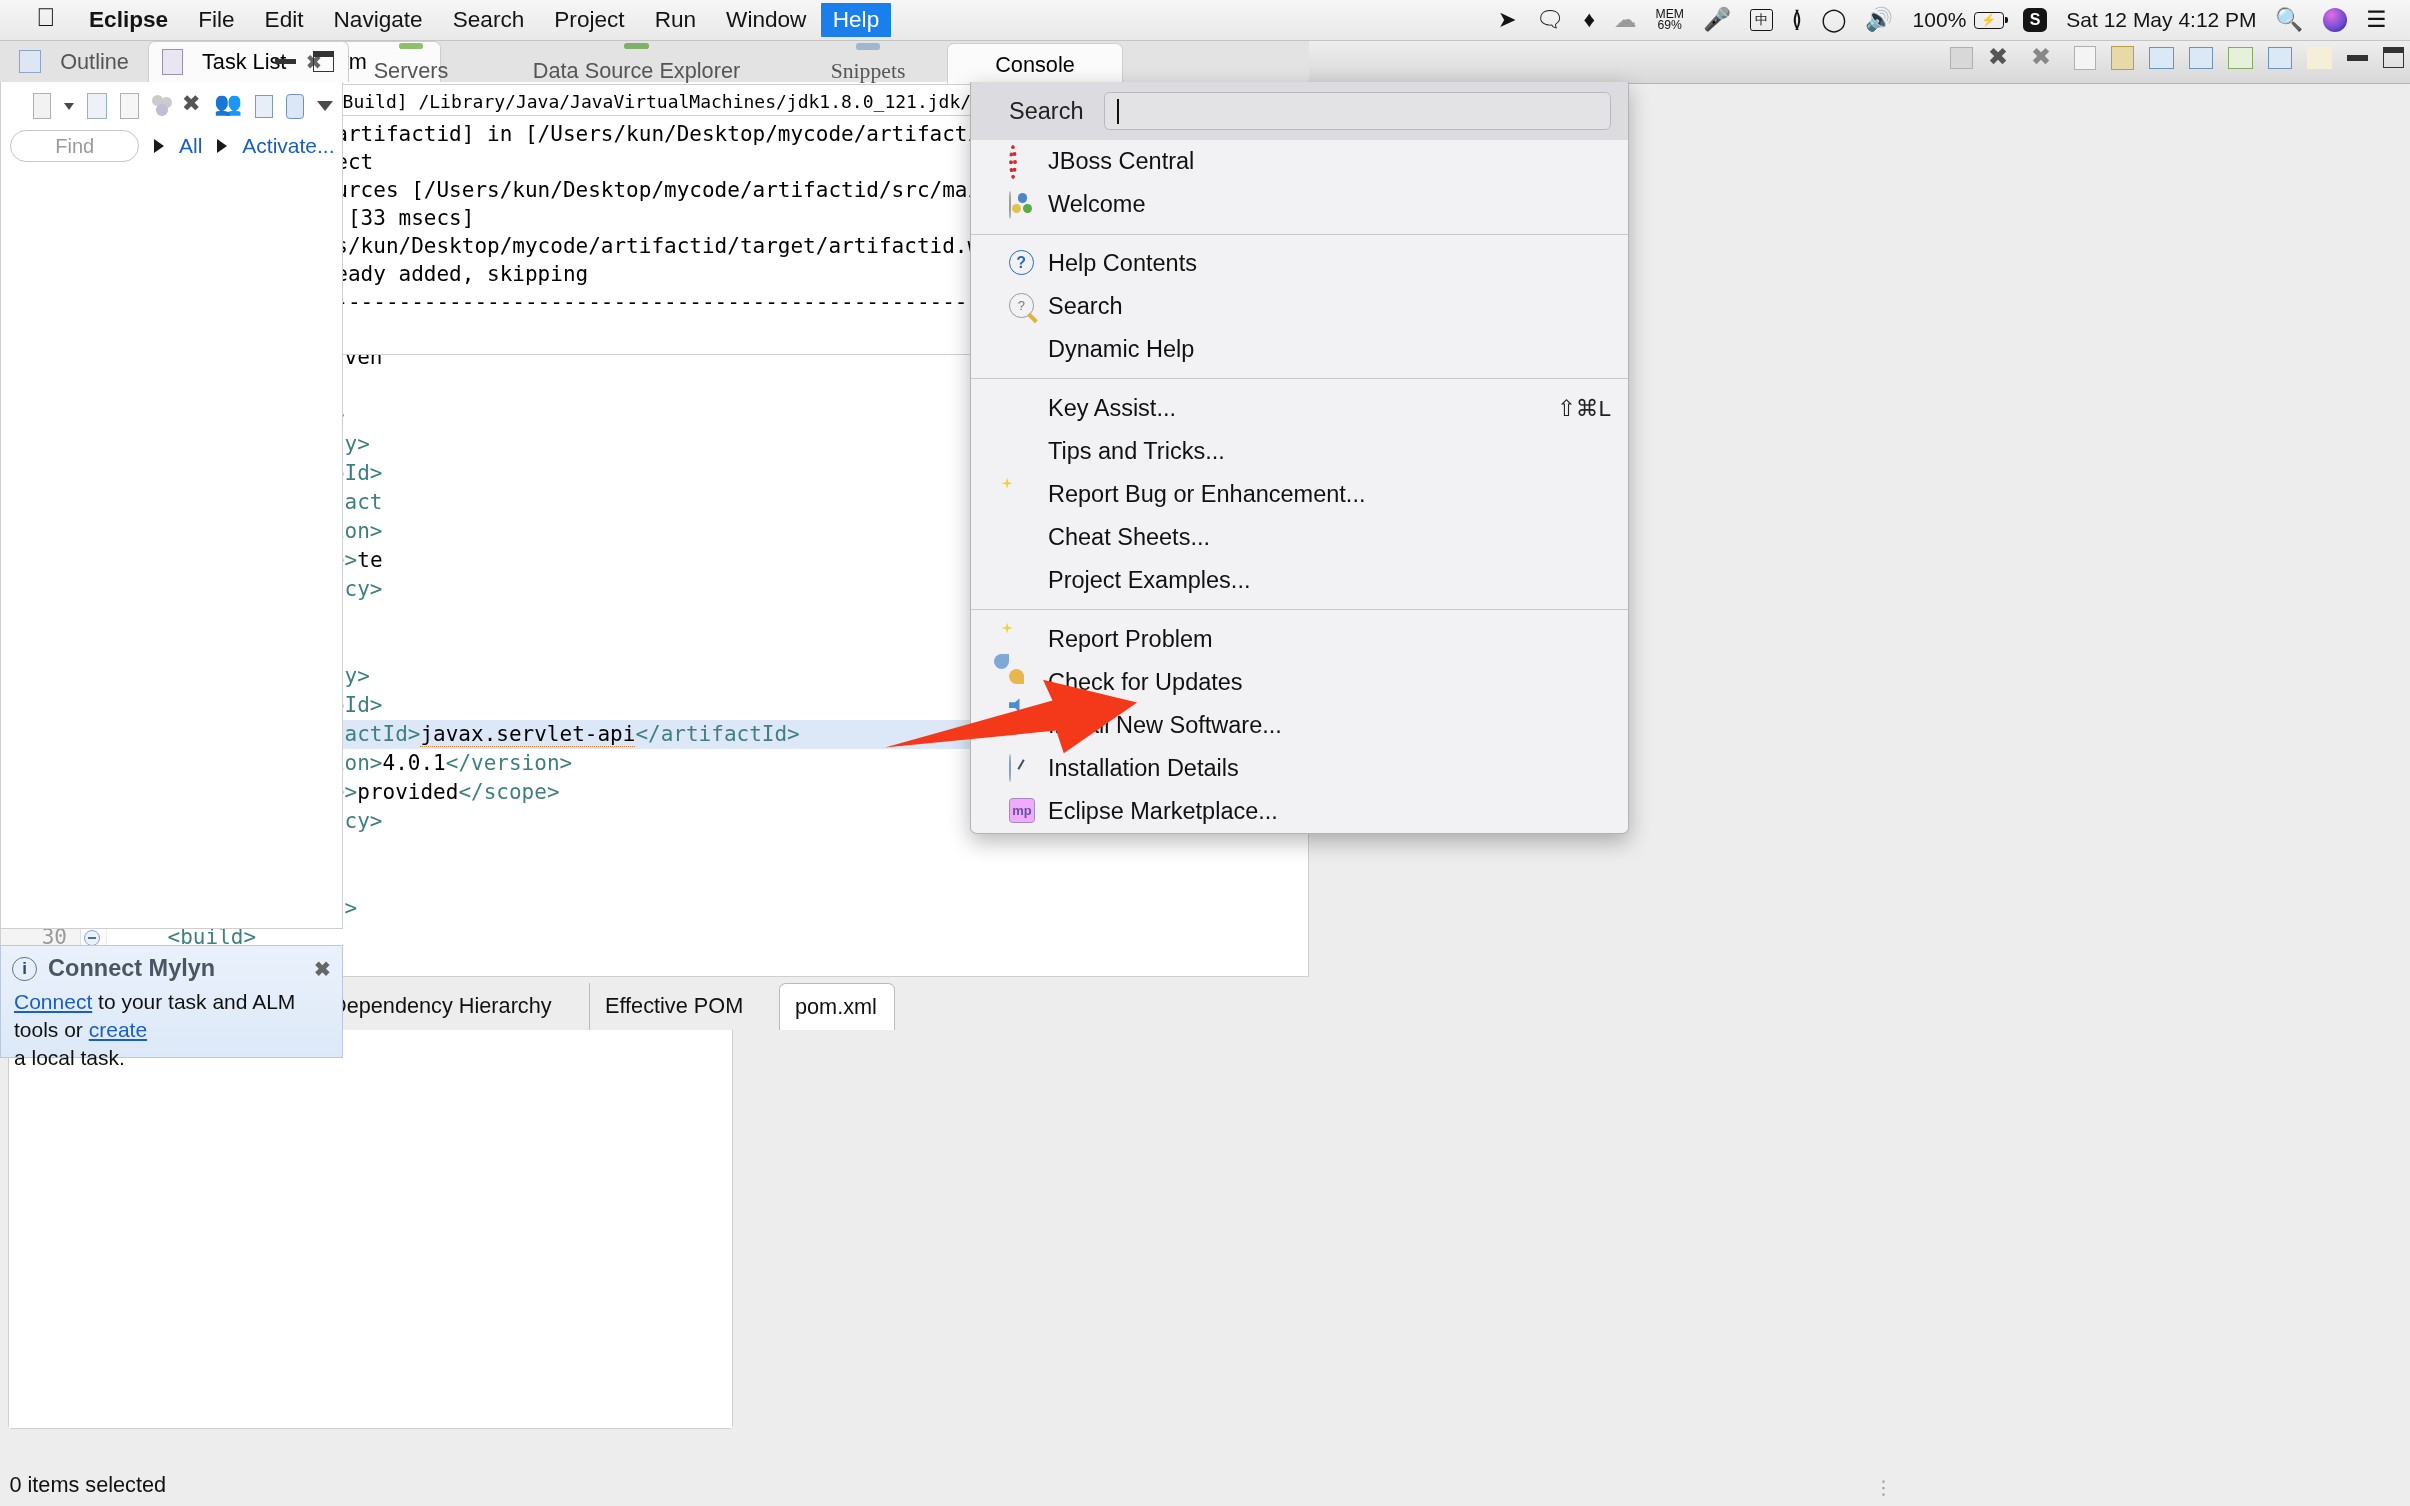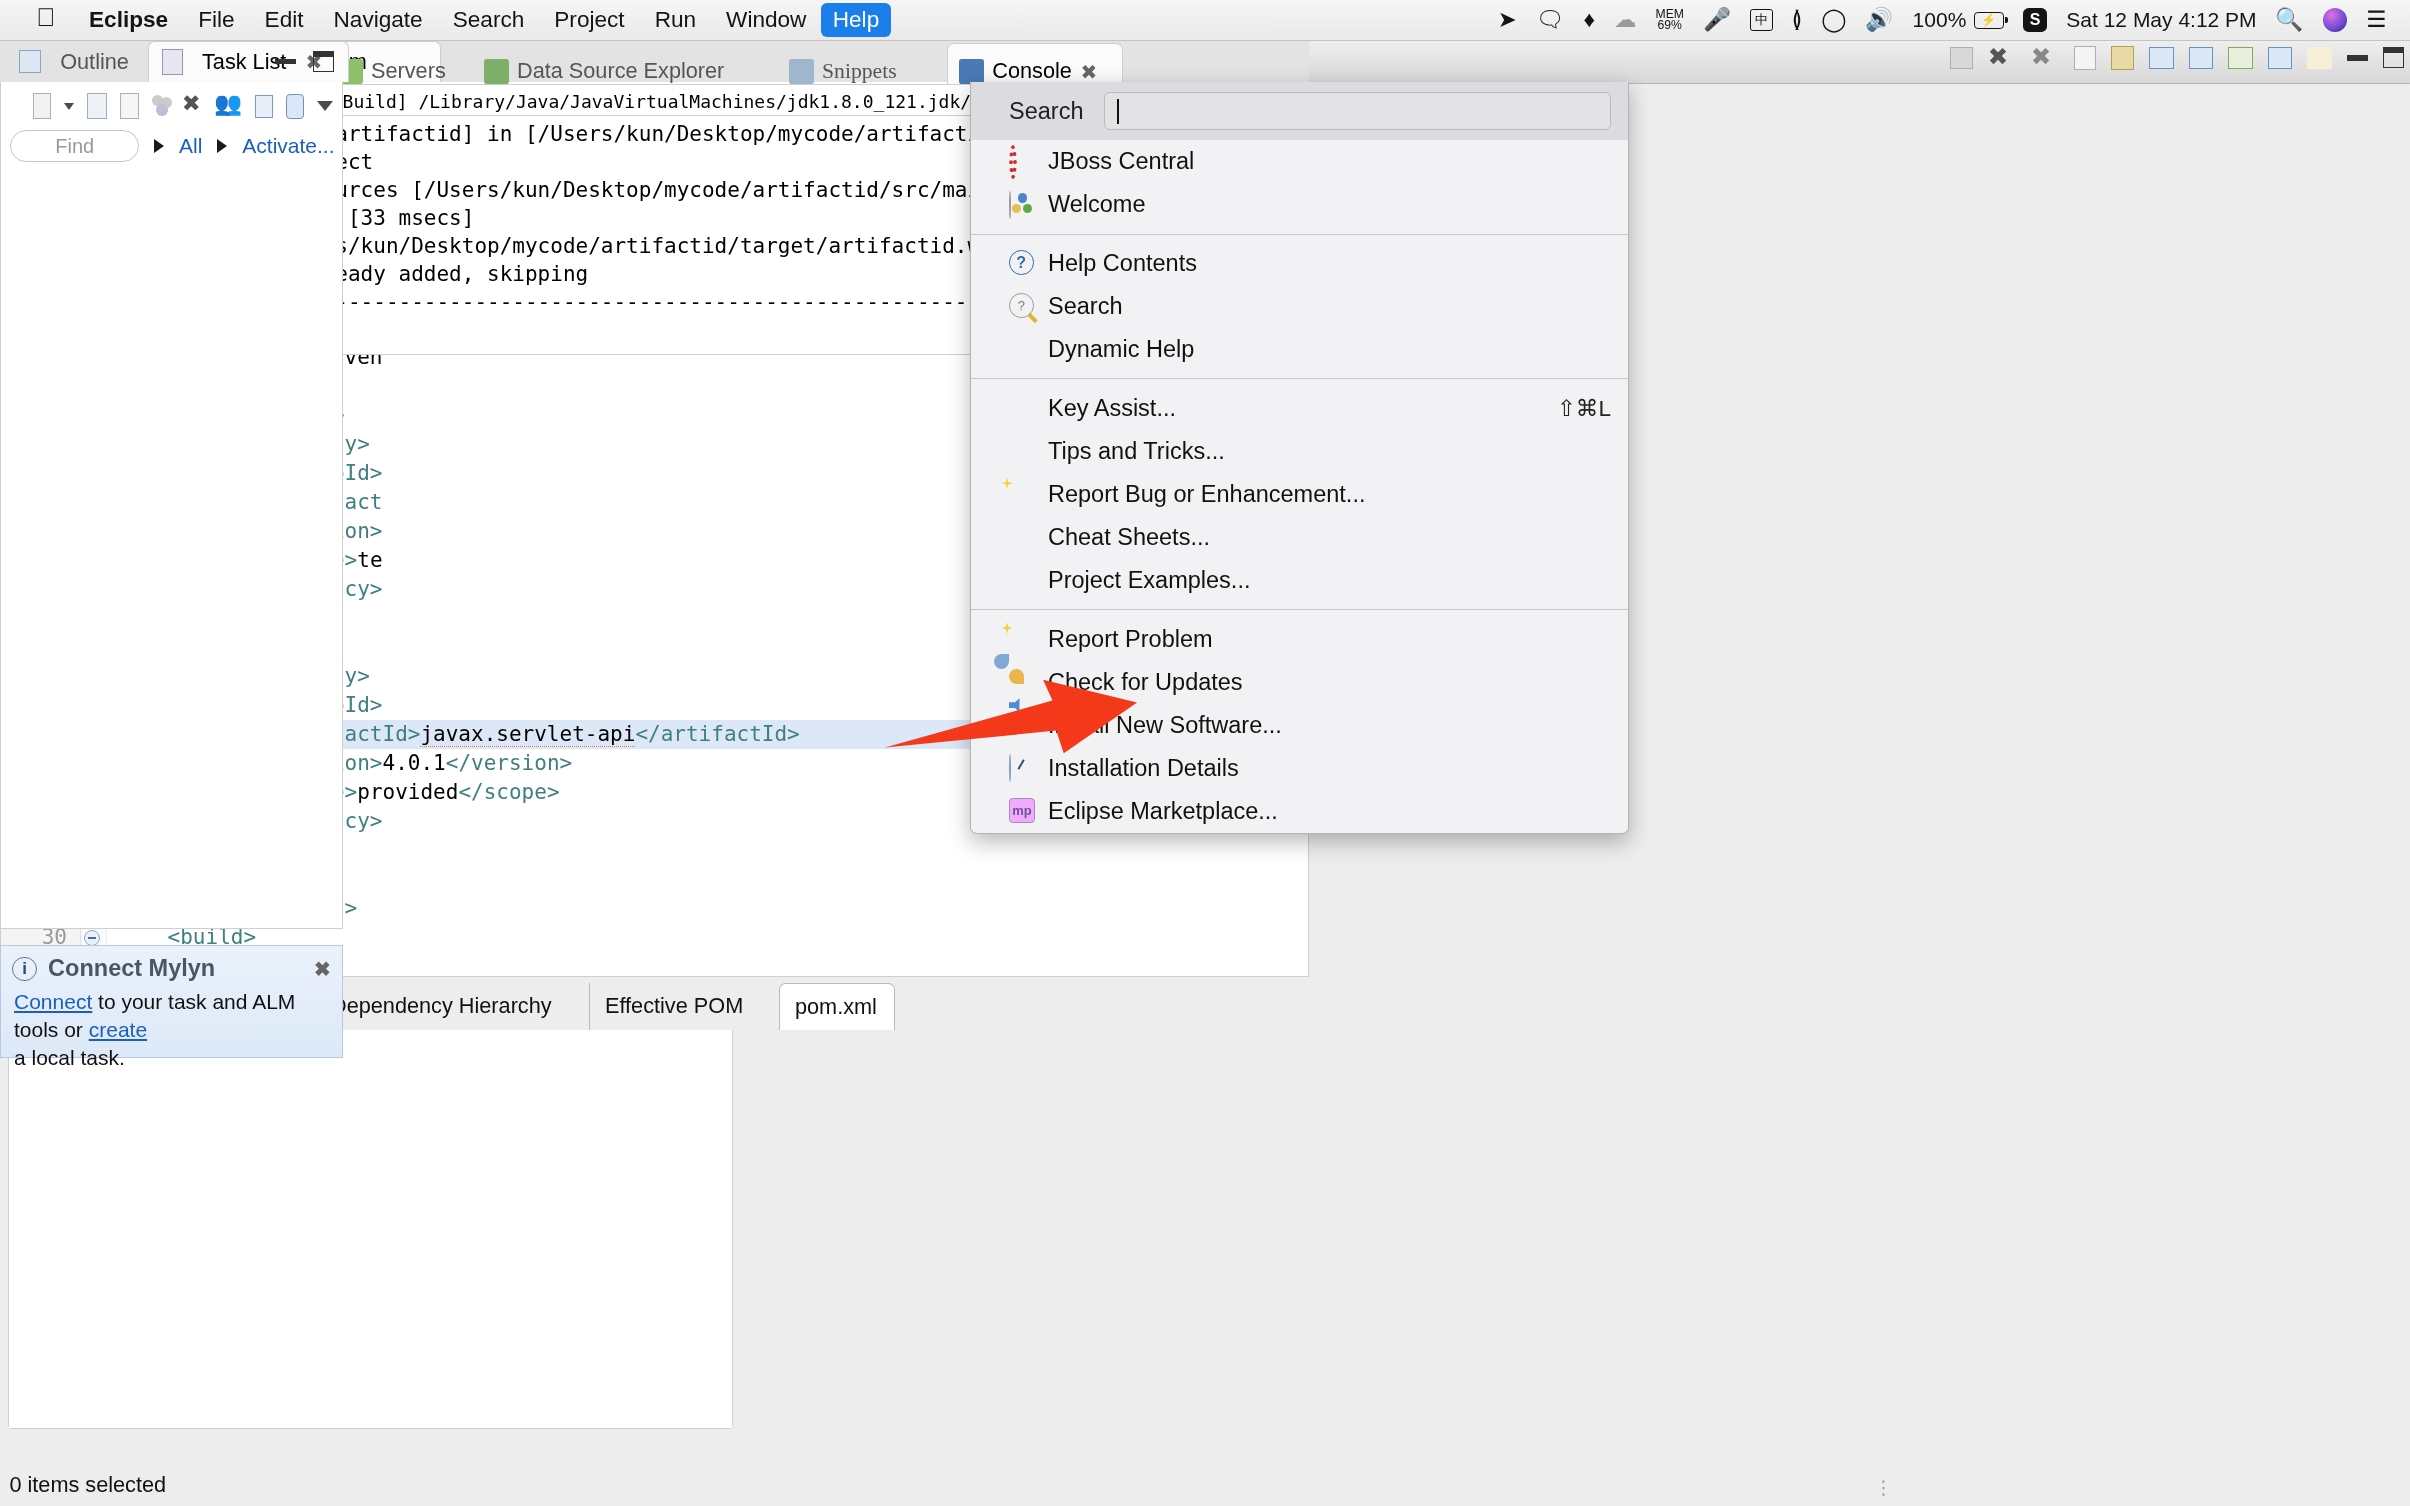--- a/index.html
+++ b/index.html
@@ -14,21 +14,21 @@
   #macbar {
     position:absolute; top:0; left:0; width:2411px; height:41px;
     background:linear-gradient(to bottom,#f6f6f6,#e9e9e9);
     border-bottom:0.9px solid #c4c4c4;
     display:flex; align-items:center;
     font-size:22.6px; color:#141414;
   }
   #macbar .apple { padding:0 19px 0 36px; font-size:25.4px; line-height:1; position:relative; top:-1.9px; }
   #macbar .mi { padding:0 15px; white-space:nowrap; }
   #macbar .mi.bold { font-weight:bold; }
-  #macbar .mi.active { background:#1a7eeb; color:#fff; padding:3.8px 11.3px; border-radius:6px; }
+  #macbar .mi.active { background:#1a7eeb; color:#fff; padding:3.8px 11.3px; border-radius:1px; }
   #macbar .spacer { flex:1; }
   #macbar .status { display:flex; align-items:center; gap:19px; padding-right:24.5px; font-size:21px; }
   #macbar .status .ic { font-size:22.6px; line-height:1; }
   .mem { font-size:12.2px; line-height:11.3px; text-align:center; font-family:"Liberation Sans",sans-serif; }
   .inputsrc { border:1.9px solid #141414; border-radius:2.8px; width:22.6px; height:22.6px; display:inline-flex; align-items:center; justify-content:center; font-size:13px; }
   .batt { display:inline-flex; align-items:center; }
   .battbox { width:30px;height:17px;border:1.9px solid #141414;border-radius:3.8px;position:relative; display:inline-flex; align-items:center; justify-content:center; font-size:12.2px;}
   .battbox:after{content:"";position:absolute;right:-4.7px;top:4.7px;width:2.8px;height:5.6px;background:#141414;border-radius:0 1.9px 1.9px 0;}
   .sicon { width:24.5px;height:24.5px;background:#141414;color:#fff;border-radius:5.6px;display:inline-flex;align-items:center;justify-content:center;font-size:16px;font-weight:bold;}
   .siri { width:24.5px;height:24.5px;border-radius:50%; background:radial-gradient(circle at 35% 30%, #e36ee0, #6b4bd6 60%, #2b1a6e); display:inline-block;}
@@ -88,21 +88,21 @@
   .val { color:#2a00ff; font-style:italic; }
   .txt { color:#000; }
   .squig { border-bottom:1.9px dotted #e07b39; }
   #edfooter { position:absolute; top:936px; left:0; width:1309px; height:53px; background:#ededed; }
   .ftab { position:absolute; top:5.6px; height:47px; display:flex; align-items:center; padding:0 15px; font-size:21.7px; color:#111; border-left:0.9px solid #bbb; }
   .ftab.active { background:#fff; border:0.9px solid #bbb; border-bottom:none; border-radius:6.6px 6.6px 0 0; }
 
   
   #console { left:742px; top:1073px; width:1309px; height:315px; }
   #ctabs { position:absolute; top:0; left:0; width:1309px; height:43px; }
-  .ctab { position:absolute; top:1.9px; height:41px; display:flex; align-items:flex-end; gap:8.5px; font-size:21.7px; color:#555; white-space:nowrap; }
+  .ctab { position:absolute; top:1.9px; height:41px; display:flex; align-items:center; gap:8.5px; font-size:21.7px; color:#555; white-space:nowrap;flex-direction:column; }
   .ctab.active { color:#000; background:#fbfbfb; border:0.9px solid #cfcfcf; border-bottom:none; border-radius:6.6px 6.6px 0 0; padding:0 11.3px; }
   #cbody { position:absolute; top:43px; left:0; width:1309px; height:271px; background:#fff; border:0.9px solid #cfcfcf; overflow:hidden; }
   #cheader { font-family:"DejaVu Sans Mono", monospace; font-size:18px; padding:5.6px 3.8px 3.8px 5.6px; color:#000; white-space:nowrap; border-bottom:1.9px solid #cfcfcf;}
   #coutput { font-family:"DejaVu Sans Mono", monospace; font-size:21px; line-height:28px; padding:3.8px 5.6px; white-space:pre; color:#000; }
   #ctoolbar { position:absolute; right:7.5px; top:3.8px; display:flex; align-items:center; gap:15px; }
 
   
   #right { left:2060px; top:51px; width:343px; height:1337px; }
   #tl-tabs { position:absolute; top:0; left:0; width:343px; height:41px; background:#e3e3e3;}
   #tl-body { position:absolute; top:41px; left:0; width:343px; height:847px; background:#fff; border:0.9px solid #cfcfcf; border-top:none; }

